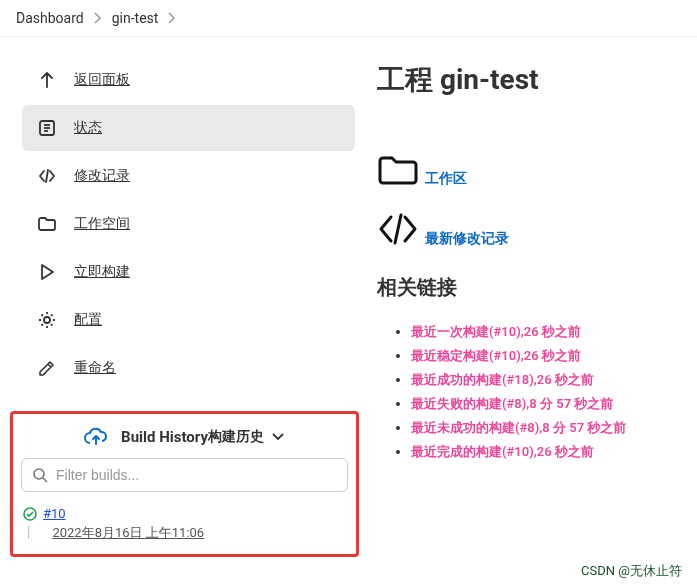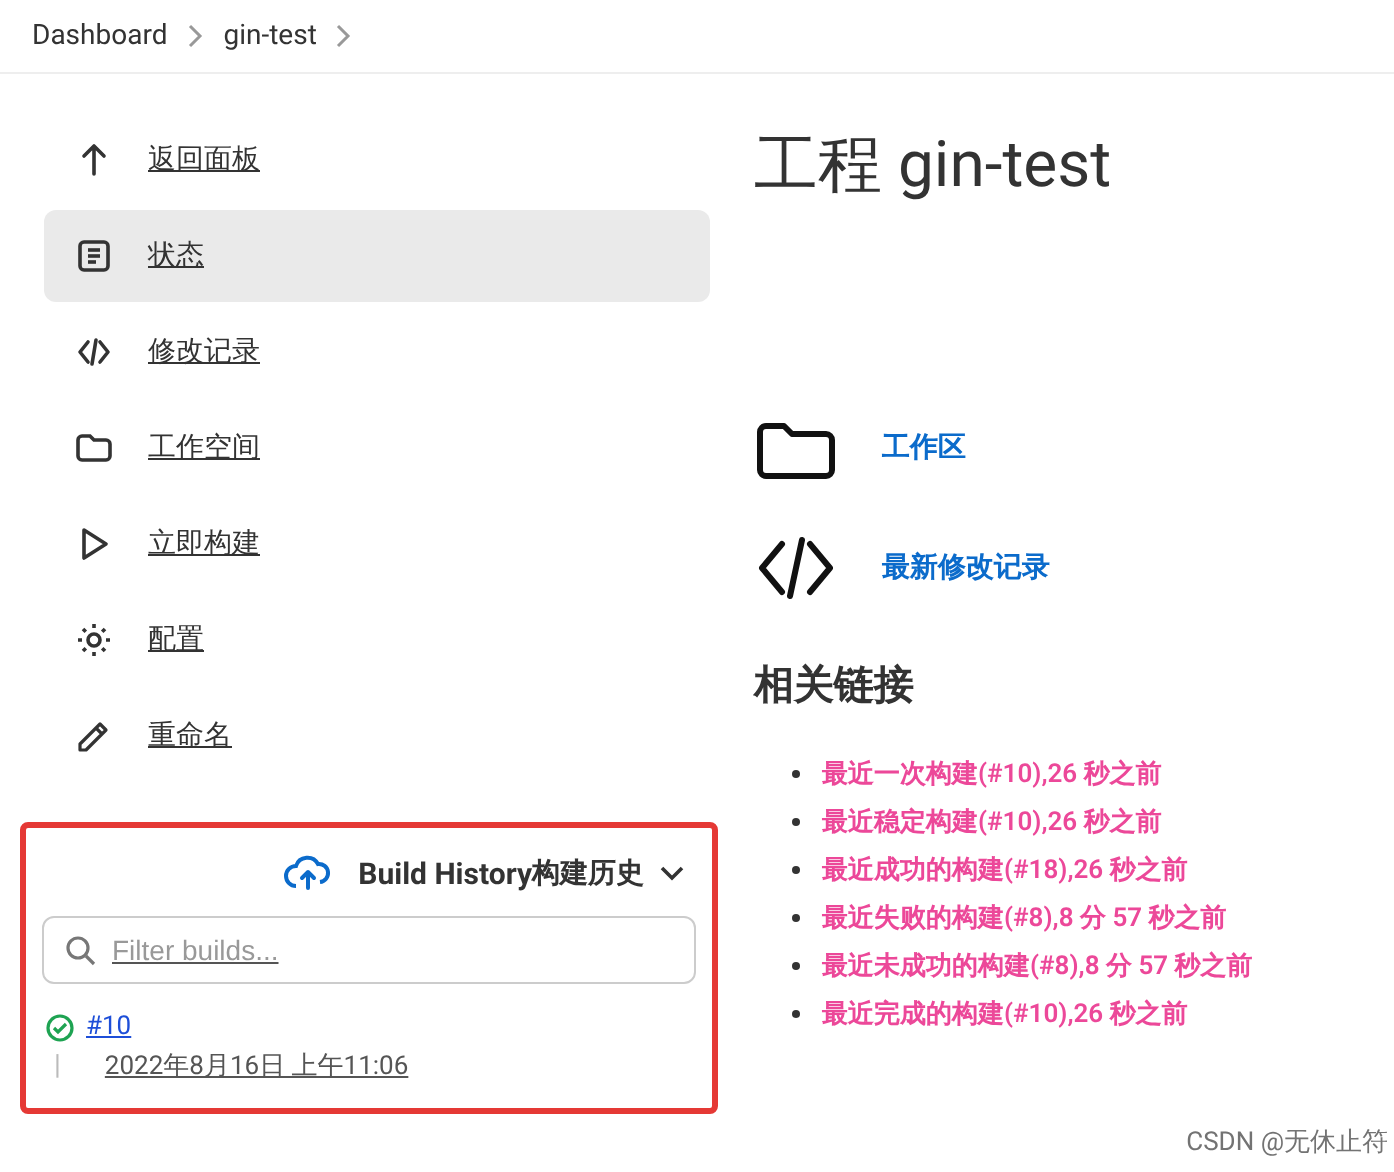--- a/index.html
+++ b/index.html
@@ -14,49 +14,49 @@
     .main { flex: 1; padding: 24px 12px 20px 12px; }
     
     .nav-list { list-style: none; text-decoration: underline; }
     .nav-item { display: flex; align-items: center; gap: 16px; padding: 12px 14px; border-radius: 6px; cursor: pointer; margin-bottom: 2px; }
     .nav-item.active { background: #eaeaea; }
     .nav-icon { width: 22px; height: 22px; display: flex; align-items: center; justify-content: center; color: #333; }
     .nav-label { color: #333; }
     
     .highlight-box { border: 3px solid #e53935; border-radius: 4px; padding: 8px 8px 8px 8px; margin-top: 20px; margin-left: -12px; margin-right: -4px;}
     
-    .bh-header { display: flex; align-items: center; justify-content: flex-end; padding: 4px 6px 10px 4px; }
+    .bh-header { display: flex; align-items: center; justify-content: center; padding: 4px 6px 10px 4px; }
     .bh-left { display: flex; align-items: center; gap: 12px; }
     .bh-title { font-weight: 700; font-size: 15px; }
     .bh-right { display: flex; align-items: center; gap: 8px; font-weight: 600; cursor: pointer; }
     
     .filter-wrap { display: flex; align-items: center; border: 1px solid #ccc; border-radius: 6px; padding: 8px 10px; gap: 8px; margin-bottom: 10px; background:#fff;}
-    .filter-input { border: none; outline: none; flex: 1; font-size: 14px; color: #555; background: transparent; text-decoration: underline; }
+    .filter-input { border: none; outline: none; flex: 1; font-size: 14px; color: #555; background: transparent; }
     .filter-input::placeholder { color: #999; }
     
     .build-row { padding: 4px 2px; }
     .build-top { display: flex; align-items: center; gap: 6px; }
     .build-num { color: #1d4ed8; text-decoration: underline; cursor: pointer; font-size: 13px; }
     .build-date { color: #555; text-decoration: underline; font-size: 13px; margin-left: 18px; margin-top: 3px; display: inline-block; }
     .build-sep { color: #bbb; margin: 0 4px;}
     
-    .page-title { font-size: 32px; font-weight: 400; margin-bottom: 100px; }
+    .page-title { font-size: 28px; font-weight: 700; margin-bottom: 51px; }
     
     .action-list { list-style: none; margin-bottom: 26px; }
-    .action-item { display: flex; align-items: center; gap: 22px; margin-bottom: 22px; cursor: pointer; }
+    .action-item { display: flex; align-items: flex-end; gap: 6px; margin-bottom: 22px; cursor: pointer; }
     .action-icon { width: 42px; height: 38px; display: flex; align-items: center; justify-content: center; }
     .action-label { color: #0b6bcb; font-weight: 600; }
     
     .section-title { font-size: 20px; font-weight: 700; margin-bottom: 22px; }
     
     .link-list { list-style: disc; padding-left: 34px; }
     .link-list li { margin-bottom: 6px; color:#333;}
     .link-list a { color: #ec4899; font-weight: 600; text-decoration: none; cursor: pointer; font-size: 13px;}
     
-    .watermark { position: fixed; right: 3px; bottom: 6px; color: #737373; font-size: 13px; }
+    .watermark { position: fixed; right: 15px; bottom: 6px; color: #14532d; font-size: 13px; }
     
     svg { display: block; }
   </style>
 </head>
 <body>
 
 <div class="breadcrumb">
   <span class="breadcrumb-item">Dashboard</span>
   <span class="breadcrumb-sep">
     <svg width="8" height="12" viewBox="0 0 8 12">

